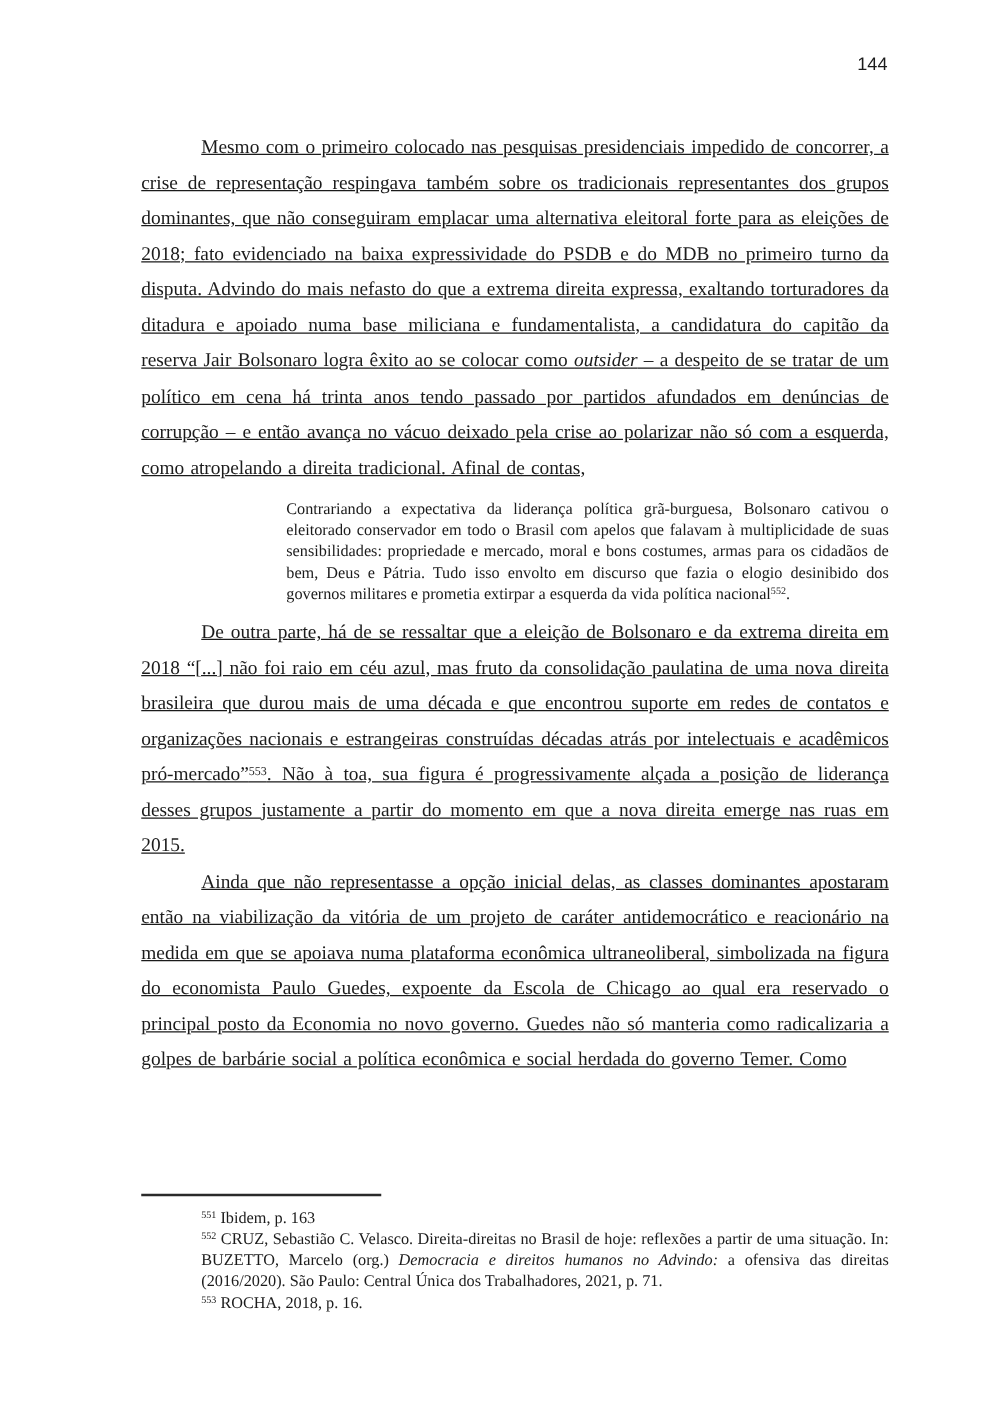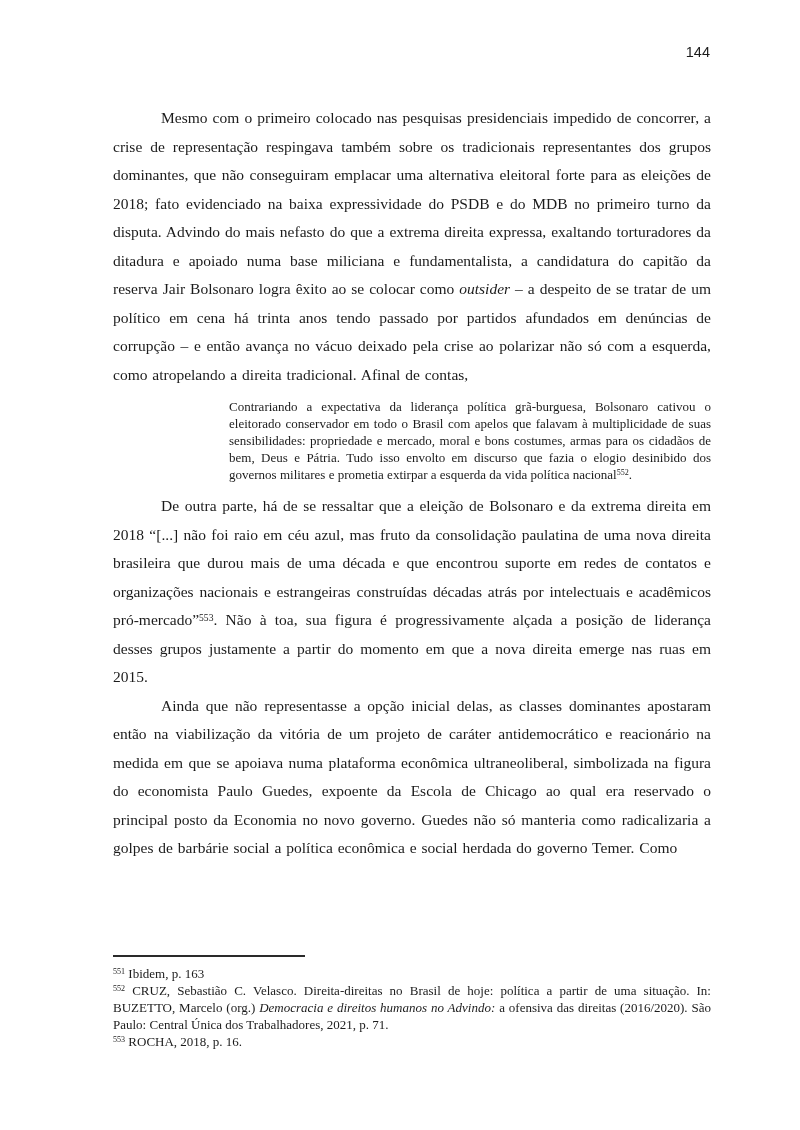--- a/index.html
+++ b/index.html
@@ -26,41 +26,41 @@
     left: 113px;
     right: 77px;
     top: 104px;
   }
   .para {
     font-size: 15.5px;
     line-height: 28.5px;
     text-align: justify;
     word-spacing: 1px;
   }
-  .para.indent { text-indent: 48px; }
+  .para.indent { text-indent: 48px; text-decoration: underline; }
   .quote {
     margin: 9px 0 9px 116px;
     font-size: 13px;
     line-height: 17px;
     text-align: justify;
   }
   .footnotes {
     position: absolute;
     left: 113px;
     right: 77px;
     top: 955px;
     font-size: 13px;
     line-height: 17px;
   }
   .fn-rule {
     width: 192px;
     border-top: 2px solid #2a2a2a;
     margin-bottom: 8px;
   }
-  .fn { text-align: justify; }
+  .fn { text-align: justify; margin-left: 48px; }
   sup {
     font-size: 62%;
     vertical-align: baseline;
     position: relative;
     top: -0.45em;
     line-height: 0;
   }
   i { font-style: italic; }
 </style>
 </head>
@@ -73,17 +73,17 @@
   <div class="content">
     <p class="para indent"><span>Mesmo com o primeiro colocado nas pesquisas presidenciais impedido de concorrer, a crise de representação respingava também sobre os tradicionais representantes dos grupos dominantes, que não conseguiram emplacar uma alternativa eleitoral forte para as eleições de 2018; fato evidenciado na baixa expressividade do PSDB e do MDB no primeiro turno da disputa. Advindo do mais nefasto do que a extrema direita expressa, exaltando torturadores da ditadura e apoiado numa base miliciana e fundamentalista, a candidatura do capitão da reserva Jair Bolsonaro logra êxito ao se colocar como </span><i>outsider</i><span> – a despeito de se tratar de um político em cena há trinta anos tendo passado por partidos afundados em denúncias de corrupção – e então avança no vácuo deixado pela crise ao polarizar não só com a esquerda, como atropelando a direita tradicional. Afinal de contas,</span></p>
     <div class="quote"><span>Contrariando a expectativa da liderança política grã-burguesa, Bolsonaro cativou o eleitorado conservador em todo o Brasil com apelos que falavam à multiplicidade de suas sensibilidades: propriedade e mercado, moral e bons costumes, armas para os cidadãos de bem, Deus e Pátria. Tudo isso envolto em discurso que fazia o elogio desinibido dos governos militares e prometia extirpar a esquerda da vida política nacional</span><sup>552</sup><span>.</span></div>
     <p class="para indent"><span>De outra parte, há de se ressaltar que a eleição de Bolsonaro e da extrema direita em 2018 “[...] não foi raio em céu azul, mas fruto da consolidação paulatina de uma nova direita brasileira que durou mais de uma década e que encontrou suporte em redes de contatos e organizações nacionais e estrangeiras construídas décadas atrás por intelectuais e acadêmicos pró-mercado”</span><sup>553</sup><span>. Não à toa, sua figura é progressivamente alçada a posição de liderança desses grupos justamente a partir do momento em que a nova direita emerge nas ruas em 2015.</span></p>
     <p class="para indent"><span>Ainda que não representasse a opção inicial delas, as classes dominantes apostaram então na viabilização da vitória de um projeto de caráter antidemocrático e reacionário na medida em que se apoiava numa plataforma econômica ultraneoliberal, simbolizada na figura do economista Paulo Guedes, expoente da Escola de Chicago ao qual era reservado o principal posto da Economia no novo governo. Guedes não só manteria como radicalizaria a golpes de barbárie social a política econômica e social herdada do governo Temer. Como</span></p>
   </div>
 
   <div class="footnotes">
     <div class="fn-rule"></div>
     <p class="fn"><sup>551</sup><span> Ibidem, p. 163</span></p>
-    <p class="fn"><sup>552</sup><span> CRUZ, Sebastião C. Velasco. Direita-direitas no Brasil de hoje: política a partir de uma situação. In: BUZETTO, Marcelo (org.) </span><i>Democracia e direitos humanos no Advindo:</i><span> a ofensiva das direitas (2016/2020). São Paulo: Central Única dos Trabalhadores, 2021, p. 71.</span></p>
+    <p class="fn"><sup>552</sup><span> CRUZ, Sebastião C. Velasco. Direita-direitas no Brasil de hoje: reflexões a partir de uma situação. In: BUZETTO, Marcelo (org.) </span><i>Democracia e direitos humanos no Advindo:</i><span> a ofensiva das direitas (2016/2020). São Paulo: Central Única dos Trabalhadores, 2021, p. 71.</span></p>
     <p class="fn"><sup>553</sup><span> ROCHA, 2018, p. 16.</span></p>
   </div>
 
 </div>
 
 </body></html>

